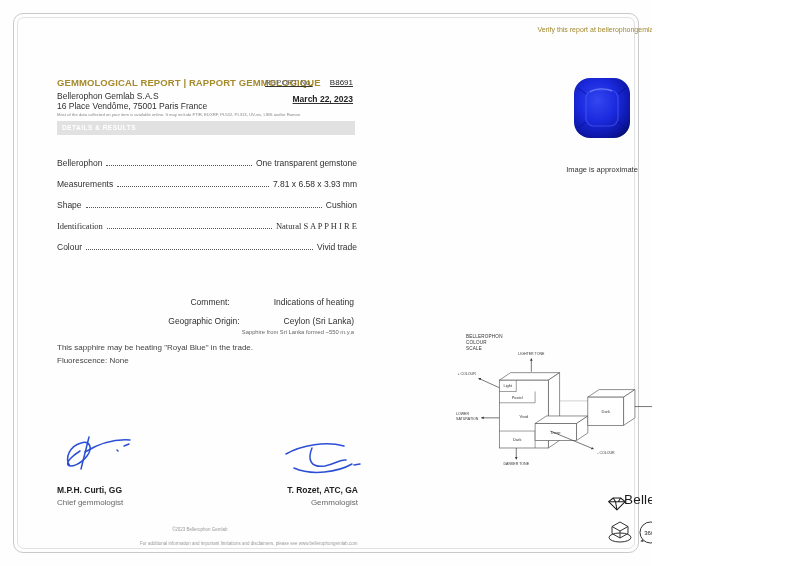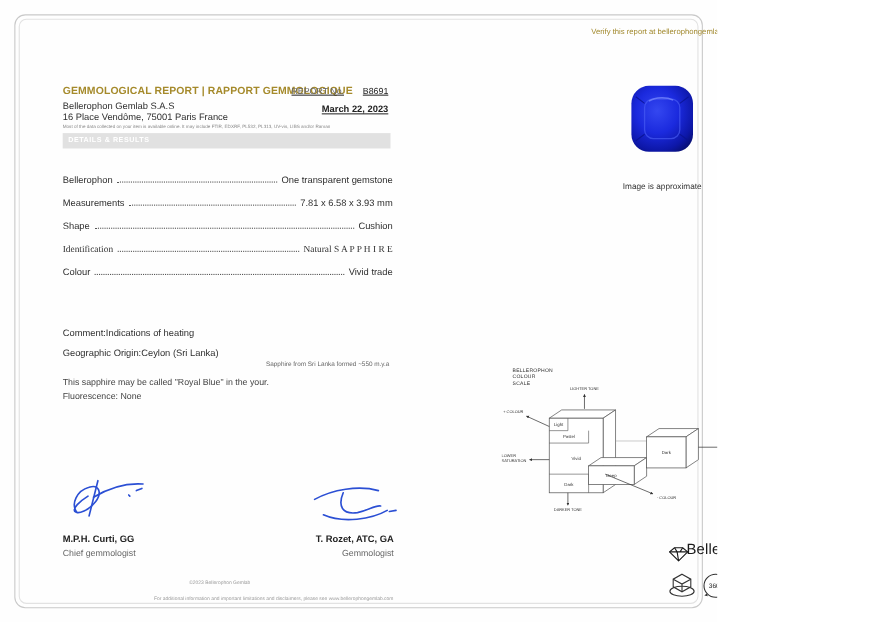--- a/index.html
+++ b/index.html
@@ -22,21 +22,21 @@
   .banner{left:57px;top:121px;width:298px;height:14px;background:#e1e1e1;color:#fff;
           font-size:6.5px;font-weight:bold;letter-spacing:.5px;line-height:14px;padding-left:5px;box-sizing:border-box;}
   
   .fields{left:57px;top:156px;width:300px;}
   .frow{display:flex;align-items:flex-end;height:12px;margin-bottom:9px;font-size:8.5px;color:#2f2f2f;}
   .frow.gap{margin-top:0;font-family:Liberation Serif, serif;}
   .frow .lab,.frow .val{white-space:nowrap;}
   .frow .dots{flex:1;border-bottom:1px dotted #555;margin:0 4px 2px 4px;height:9px;}
   
   .notes{left:57px;top:297px;width:297px;}
-  .nrow{display:flex;justify-content:flex-start;font-size:8.5px;color:#2f2f2f;margin-bottom:9px;}
+  .nrow{display:flex;justify-content:flex-end;font-size:8.5px;color:#2f2f2f;margin-bottom:9px;gap:44px;}
   .origin-note{text-align:right;font-size:5.8px;color:#666;margin-top:-6px;margin-bottom:8px;}
   .plain-note{font-size:8px;color:#444;margin-bottom:4px;}
   
   .sig-name{font-size:8.5px;font-weight:bold;color:#222;}
   .sig-title{font-size:8px;color:#666;margin-top:3px;}
   .sig-block-l{left:57px;top:485px;}
   .sig-block-r{left:268px;top:485px;width:90px;text-align:right;}
   
   .gem-caption{left:540px;top:165px;width:124px;text-align:center;font-size:7.5px;color:#333;}
   
@@ -113,21 +113,21 @@
   <div class="abs notes">
     <div class="nrow">
       <span>Comment:</span>
       <span>Indications of heating</span>
     </div>
     <div class="nrow">
       <span>Geographic Origin:</span>
       <span>Ceylon (Sri Lanka)</span>
     </div>
     <div class="origin-note">Sapphire from Sri Lanka formed ~550 m.y.a</div>
-    <div class="plain-note">This sapphire may be called "Royal Blue" in the your.</div>
+    <div class="plain-note">This sapphire may be heating "Royal Blue" in the trade.</div>
     <div class="plain-note">Fluorescence: None</div>
   </div>
 
   <svg class="abs" style="left:58px;top:430px;" width="110" height="50" viewBox="0 0 110 50">
     <g fill="none" stroke="#2b4fd4" stroke-width="1.5" stroke-linecap="round">
       <path d="M12,36 C6,28 12,16 23,13 C32,10 35,18 29,26 C23,34 13,38 10,35 C8,32 14,26 22,21"></path>
       <path d="M31,7 L23,39"></path>
       <path d="M27,22 C42,13 58,9 72,10"></path>
       <path d="M66,16 l5,-2"></path>
       <path d="M59,20 l1,1"></path>

